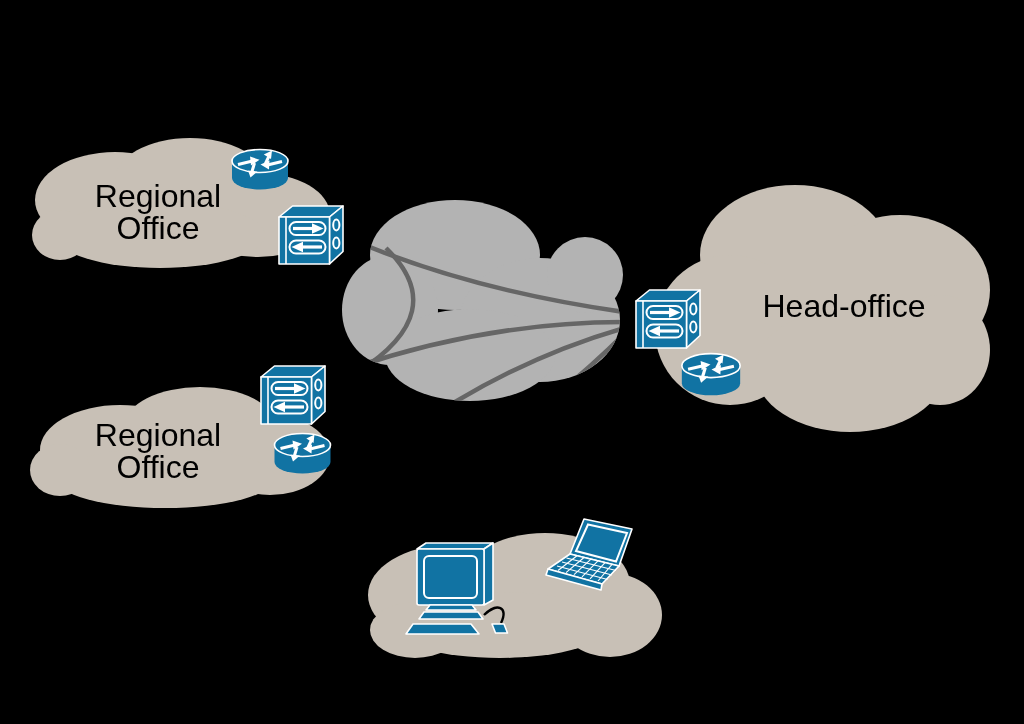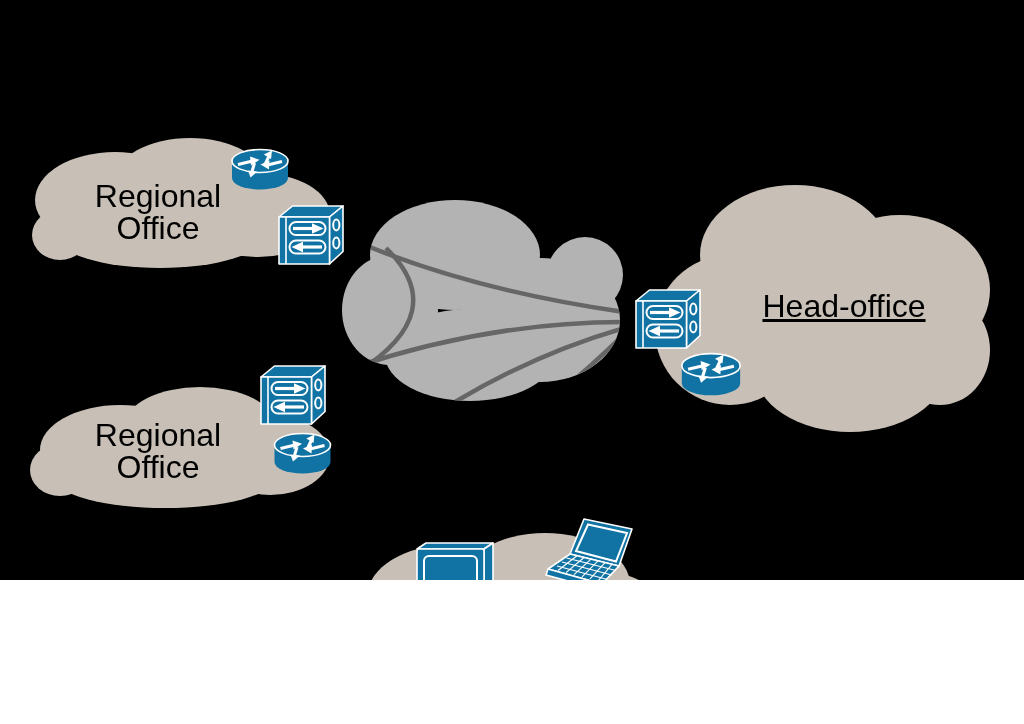--- a/index.html
+++ b/index.html
@@ -1,19 +1,19 @@
 <!DOCTYPE html>
 <html style="--background-color: #000000; --site-cloud-fill: #c8c0b6; --wan-cloud-fill: #b3b3b3; --wan-link-stroke: #666666; --device-fill: #1173a3; --device-detail-color: #ffffff; --label-color: #000000; --mouse-cable-color: #000000;"><head>
 <meta charset="utf-8">
 <style>
   html, body { margin: 0; padding: 0; }
   .stage {
     position: relative;
     width: 1024px;
-    height: 580px;
+    height: 724px;
     background: var(--background-color, #000000);
     overflow: hidden;
     font-family: "Liberation Sans", sans-serif;
   }
   .stage svg { position: absolute; left: 0; top: 0; }
 
   
   .cloud-site { fill: var(--site-cloud-fill, #c8c0b6); }
   .cloud-wan  { fill: var(--wan-cloud-fill, #b3b3b3); }
   .wan-link   { stroke: var(--wan-link-stroke, #666666); stroke-width: 4.5; fill: none; }
@@ -31,21 +31,21 @@
     position: absolute;
     transform: translate(-50%, -50%);
     font-size: 32px;
     line-height: 32px;
     color: var(--label-color, #000000);
     text-align: center;
     white-space: pre-line;
   }
   #label-ro-top    { left: 158px; top: 212px; }
   #label-ro-bottom { left: 158px; top: 451px; }
-  #label-ho        { left: 844px; top: 306px; text-decoration: underline; }
+  #label-ho        { left: 844px; top: 306px; }
 </style>
 </head>
 <body>
 
 <div class="stage">
 
   <svg width="1024" height="724" viewBox="0 0 1024 724">
     <defs>
 
       <symbol id="sym-router" viewBox="0 0 62 48">

